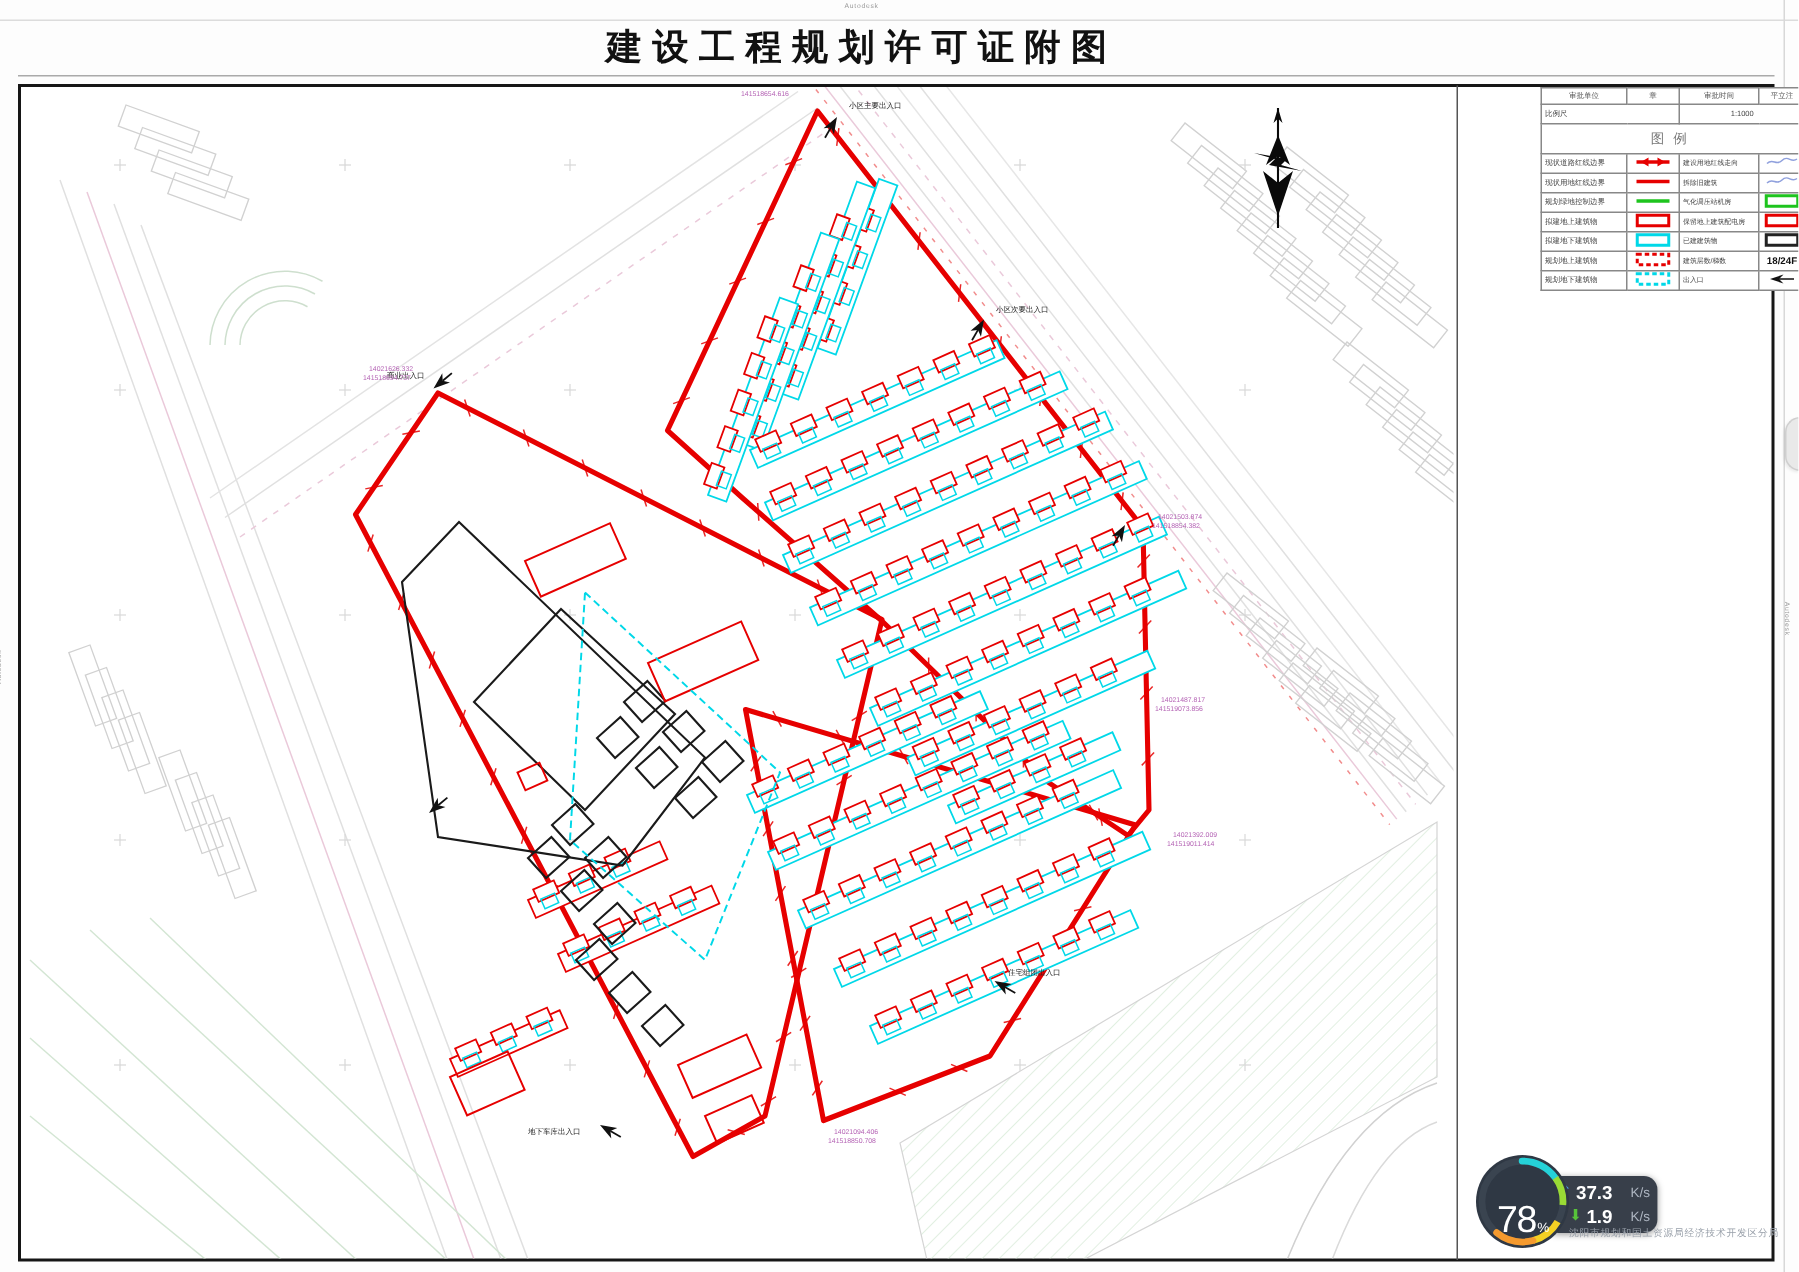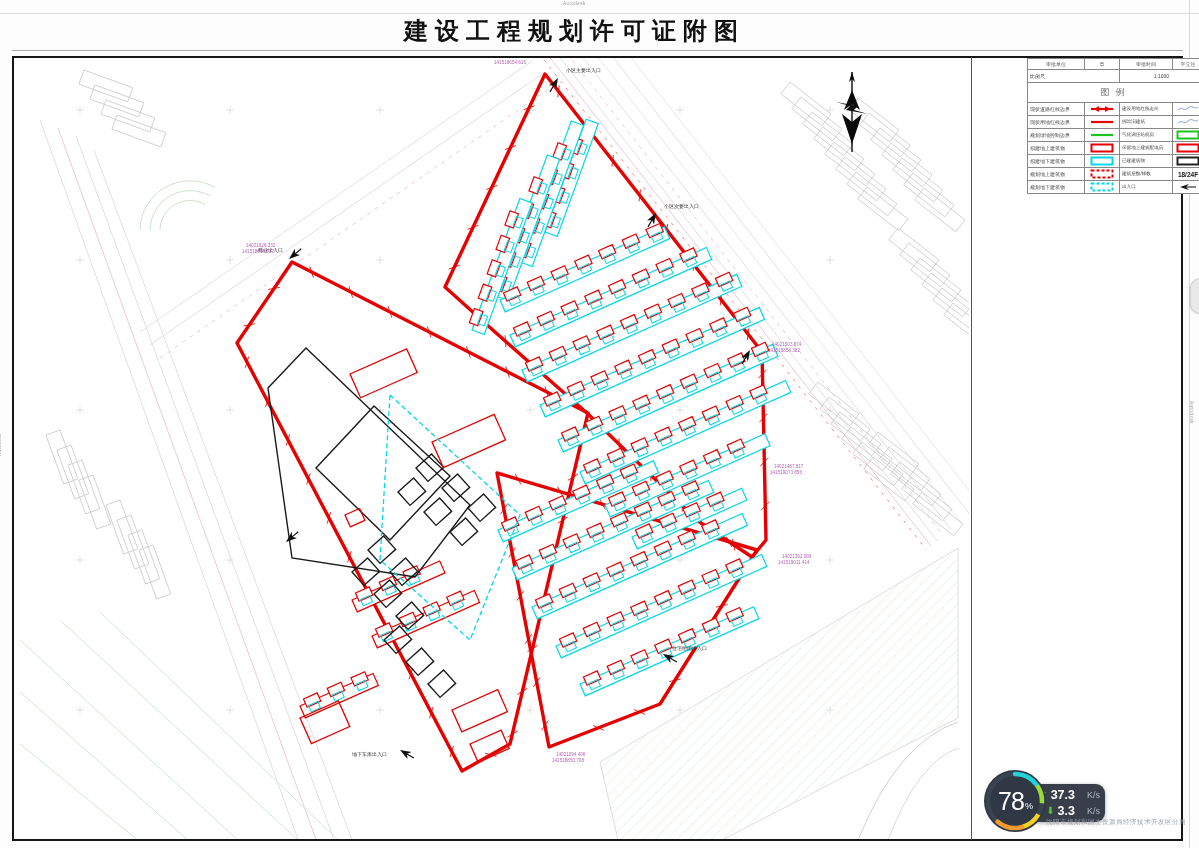--- a/index.html
+++ b/index.html
@@ -31,21 +31,21 @@
   .net-widget{position:absolute;left:982px;top:768px;width:126px;height:68px;}
   .net-pill{position:absolute;left:48px;top:16px;width:75px;height:38px;background:rgba(41,48,60,.93);
             border-radius:9px;box-shadow:0 1px 4px rgba(0,0,0,.35);}
   .net-row{position:absolute;left:10px;width:60px;height:16px;display:flex;align-items:center;justify-content:flex-end;}
   .net-row.up{top:3px;} .net-row.down{top:19px;}
   .net-arrow{font-size:10px;margin-right:3px;line-height:1;}
   .net-arrow.u{color:#4da3e8;} .net-arrow.d{color:#57c33a;}
   .net-val{color:#ffffff;font-size:12.5px;font-weight:bold;}
   .net-unit{color:#aeb6c2;font-size:9px;margin-left:12px;}
   .ring-wrap{position:absolute;left:0;top:0;width:66px;height:66px;}
-  .pct{position:absolute;left:0;top:0;width:66px;height:66px;display:flex;align-items:center;justify-content:center;
+  .pct{position:absolute;left:0;top:12px;width:66px;height:66px;display:flex;align-items:center;justify-content:center;
        color:#fff;font-size:25px;font-weight:400;letter-spacing:-1px;}
   .pct .sym{font-size:9px;margin-top:9px;margin-left:1px;}
   .bureau{position:absolute;left:1046px;top:818px;font-size:6.5px;color:#99a0aa;letter-spacing:.5px;white-space:nowrap;}
   .edge-handle{position:absolute;left:1190px;top:278px;width:9px;height:34px;background:#e9e9e9;
                border:1px solid #cfcfcf;border-right:none;border-radius:17px 0 0 17px;box-shadow:-1px 1px 2px rgba(0,0,0,.08);}
 </style>
 </head>
 <body>
 
 <div class="stage">
@@ -898,21 +898,21 @@
 
   <div class="net-widget">
     <div class="net-pill">
       <div class="net-row up">
         <span class="net-arrow u">⬆</span>
         <span class="net-val">37.3</span>
         <span class="net-unit">K/s</span>
       </div>
       <div class="net-row down">
         <span class="net-arrow d">⬇</span>
-        <span class="net-val">3.3</span>
+        <span class="net-val">1.9</span>
         <span class="net-unit">K/s</span>
       </div>
     </div>
     <div class="ring-wrap">
       <svg width="66" height="66">
         <circle cx="33" cy="33" r="31" fill="#2f3844"></circle>
         <circle cx="33" cy="33" r="27" fill="none" stroke="#3a4450" stroke-width="4.5" pathLength="360"></circle>
         <circle cx="33" cy="33" r="27" fill="none" stroke="#25d2d8" stroke-width="4.5" pathLength="360" stroke-dasharray="55 305" stroke-dashoffset="-270" stroke-linecap="round"></circle>
         <circle cx="33" cy="33" r="27" fill="none" stroke="#9adb35" stroke-width="4.5" pathLength="360" stroke-dasharray="40 320" stroke-dashoffset="-325"></circle>
         <circle cx="33" cy="33" r="27" fill="none" stroke="#f4d023" stroke-width="4.5" pathLength="360" stroke-dasharray="45 315" stroke-dashoffset="-30"></circle>

